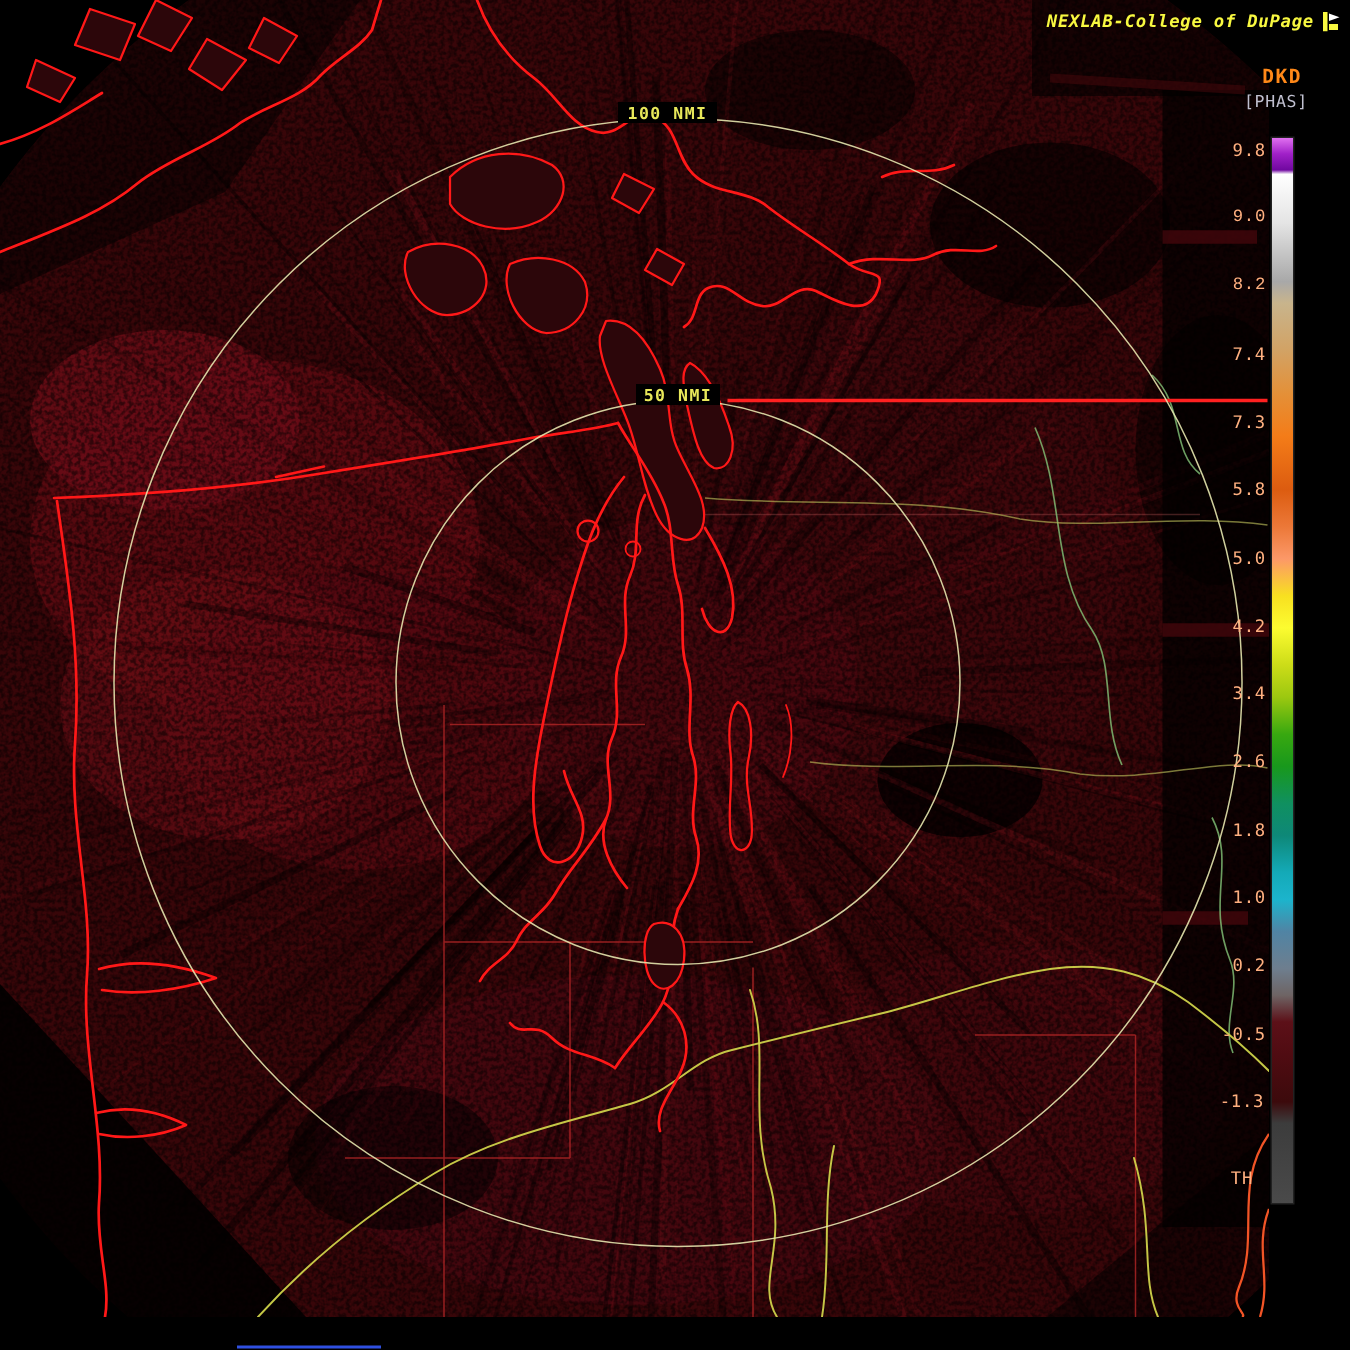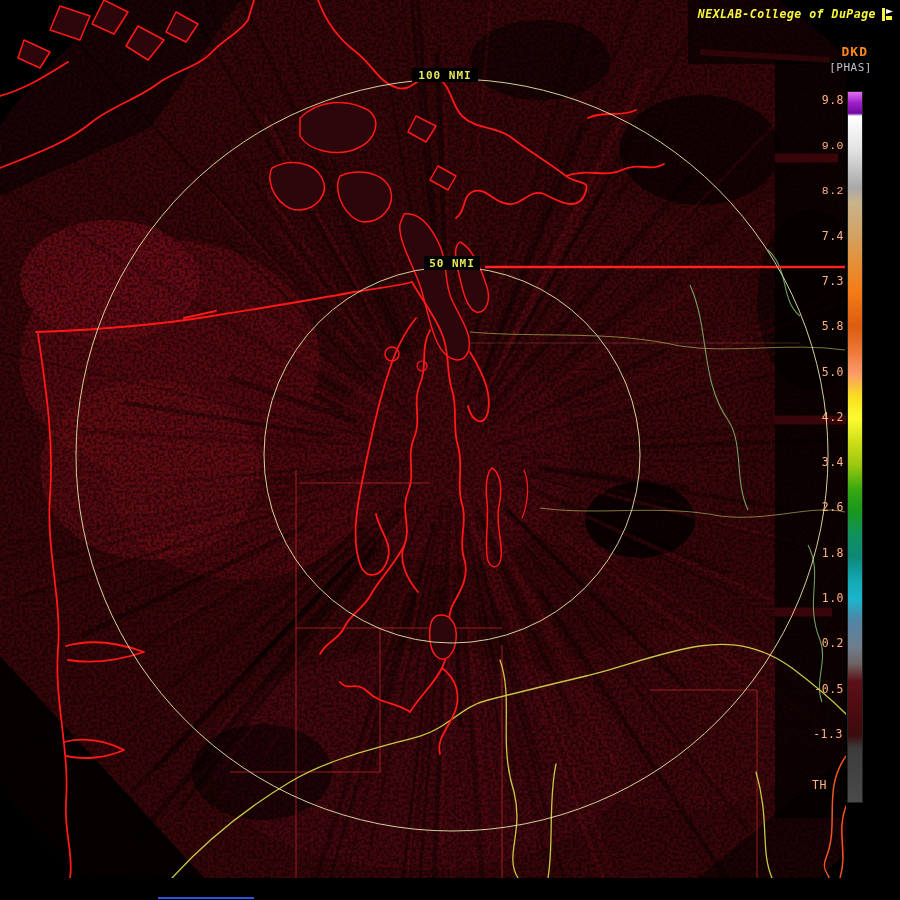--- a/index.html
+++ b/index.html
@@ -30,21 +30,21 @@
   }
   .prod-code{position:absolute;top:44px;right:32px;color:var(--product-label,#ff8818);
     font-size:13px;font-weight:bold;letter-spacing:1px;}
   .prod-units{position:absolute;top:61px;right:28px;color:#c0c0d0;font-size:11px;letter-spacing:.5px;}
 
   .colorbar{position:absolute;top:92px;right:26px;width:62px;height:710px;}
   .cb-bar{position:absolute;left:36px;top:0;width:14px;height:100%;outline:1px solid #222;}
   .cb-ticks{position:absolute;left:0;top:0;width:32px;height:100%;}
   .cb-tick{position:absolute;left:0;width:32px;text-align:right;transform:translateY(-50%);
     color:var(--tick-label,#ffb080);font-size:11.5px;letter-spacing:.5px;}
-  .cb-th{position:absolute;left:0;top:97.6%;width:32px;text-align:left;transform:translateY(-50%);
+  .cb-th{position:absolute;left:0;top:97.6%;width:32px;text-align:center;transform:translateY(-50%);
     color:var(--tick-label,#ffb080);font-size:11.5px;letter-spacing:.5px;}
 
   .statusbar{position:absolute;left:158px;bottom:5px;color:var(--status-text,#c8c8c8);
     font-size:13px;letter-spacing:1.1px;white-space:pre;}
   .status-underline{position:absolute;left:158px;bottom:1px;width:96px;height:2px;background:#3050e0;}
 </style>
 </head>
 <body>
 
 <div class="screen">

